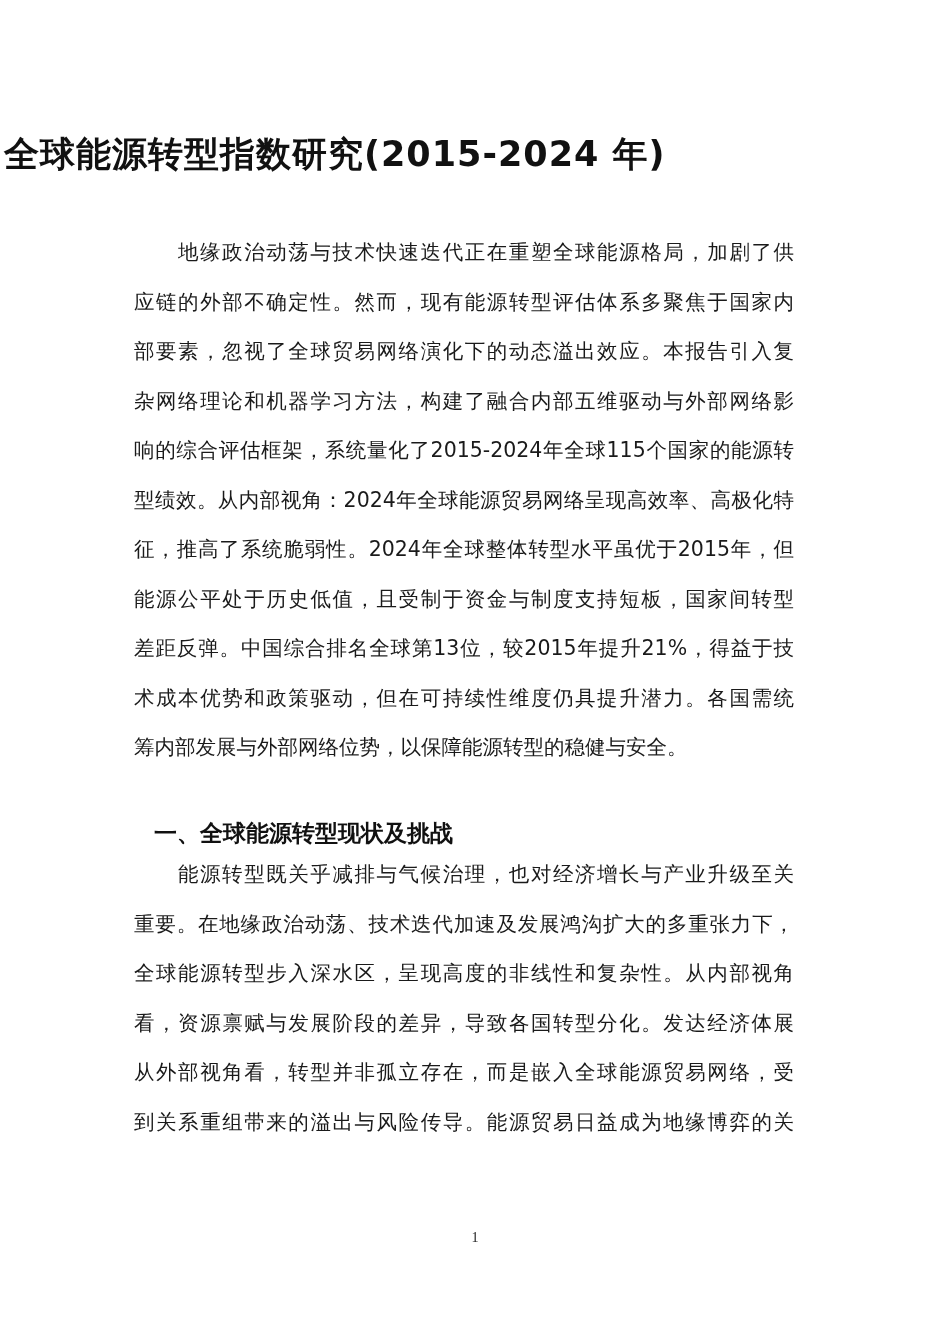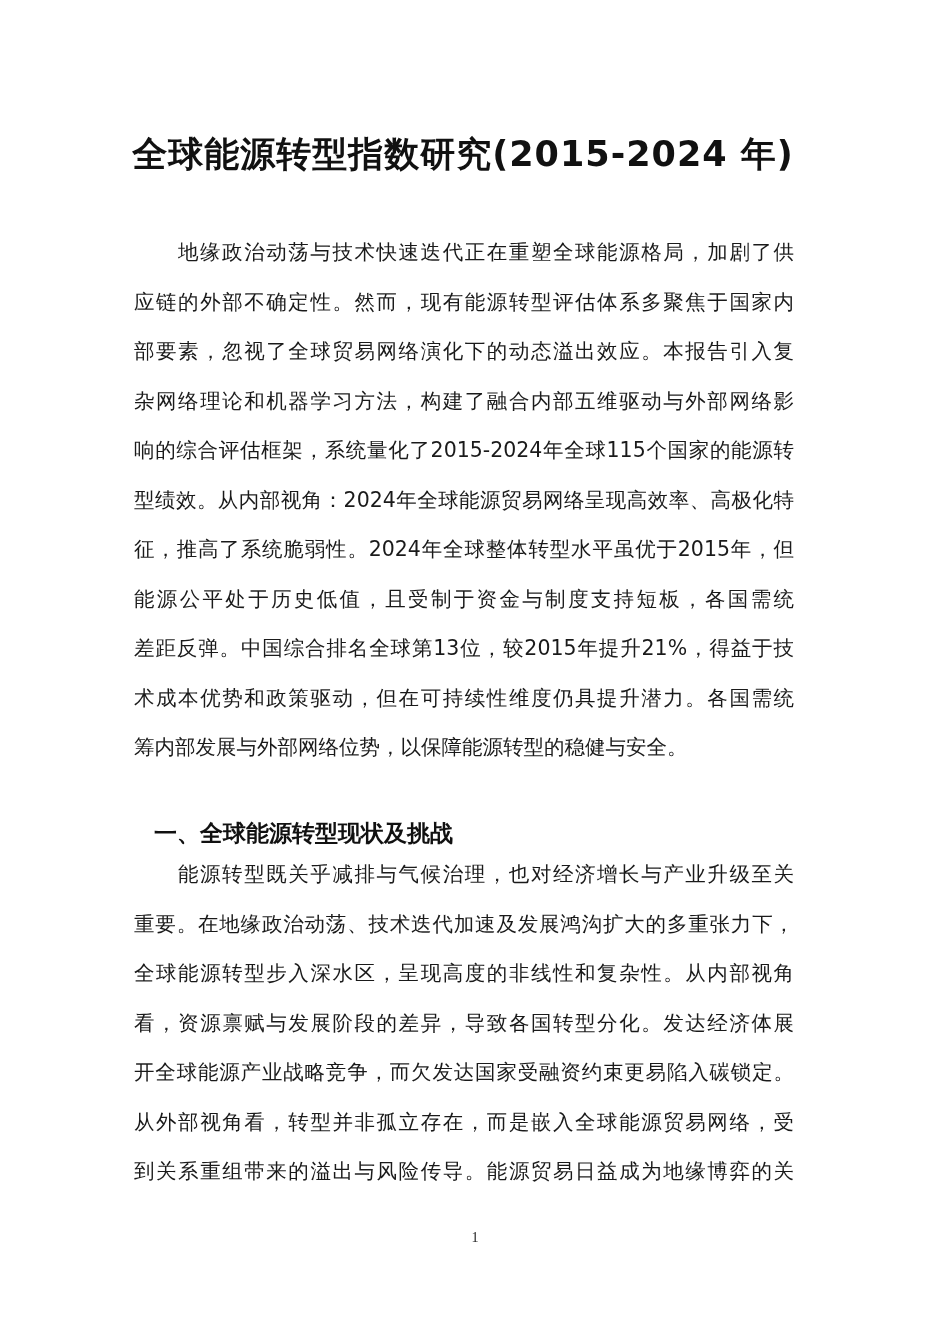--- a/index.html
+++ b/index.html
@@ -17,24 +17,24 @@
     }
     .page {
       position: absolute;
       left: 0; top: 0;
       width: 950px;
       height: 1344px;
       background: #ffffff;
     }
     .title {
       position: absolute;
-      left: 12px;
+      left: 4px;
       top: 128px;
       width: 902px;
-      text-align: center;
+      text-align: left;
       font-family: "DejaVu Sans", "Liberation Sans", sans-serif;
       font-size: 35px;
       font-weight: bold;
       letter-spacing: 1px;
       line-height: 52px;
       color: #111;
     }
     .body-block {
       position: absolute;
       left: 134px;
@@ -89,33 +89,32 @@
   <h1 class="title" style="margin:0;">全球能源转型指数研究(2015-2024 年)</h1>
 
   <div class="body-block abstract">
     <div class="line indent">地缘政治动荡与技术快速迭代正在重塑全球能源格局，加剧了供</div>
     <div class="line">应链的外部不确定性。然而，现有能源转型评估体系多聚焦于国家内</div>
     <div class="line">部要素，忽视了全球贸易网络演化下的动态溢出效应。本报告引入复</div>
     <div class="line">杂网络理论和机器学习方法，构建了融合内部五维驱动与外部网络影</div>
     <div class="line">响的综合评估框架，系统量化了2015-2024年全球115个国家的能源转</div>
     <div class="line">型绩效。从内部视角：2024年全球能源贸易网络呈现高效率、高极化特</div>
     <div class="line">征，推高了系统脆弱性。2024年全球整体转型水平虽优于2015年，但</div>
-    <div class="line">能源公平处于历史低值，且受制于资金与制度支持短板，各国需统</div>
+    <div class="line">能源公平处于历史低值，且受制于资金与制度支持短板，国家间转型</div>
     <div class="line">差距反弹。中国综合排名全球第13位，较2015年提升21%，得益于技</div>
     <div class="line">术成本优势和政策驱动，但在可持续性维度仍具提升潜力。各国需统</div>
     <div class="line last">筹内部发展与外部网络位势，以保障能源转型的稳健与安全。</div>
   </div>
 
   <h2 class="heading" style="margin:8px;">一、全球能源转型现状及挑战</h2>
 
   <div class="body-block section1">
     <div class="line indent">能源转型既关乎减排与气候治理，也对经济增长与产业升级至关</div>
     <div class="line">重要。在地缘政治动荡、技术迭代加速及发展鸿沟扩大的多重张力下，</div>
     <div class="line">全球能源转型步入深水区，呈现高度的非线性和复杂性。从内部视角</div>
     <div class="line">看，资源禀赋与发展阶段的差异，导致各国转型分化。发达经济体展</div>
-    <div class="line">开全球能源产业战略竞争，而欠发达国家受融资约束更易陷入碳锁定。</div>
     <div class="line">从外部视角看，转型并非孤立存在，而是嵌入全球能源贸易网络，受</div>
     <div class="line">到关系重组带来的溢出与风险传导。能源贸易日益成为地缘博弈的关</div>
   </div>
 
   <div class="page-number">1</div>
 
 </div>
 
 </body></html>

